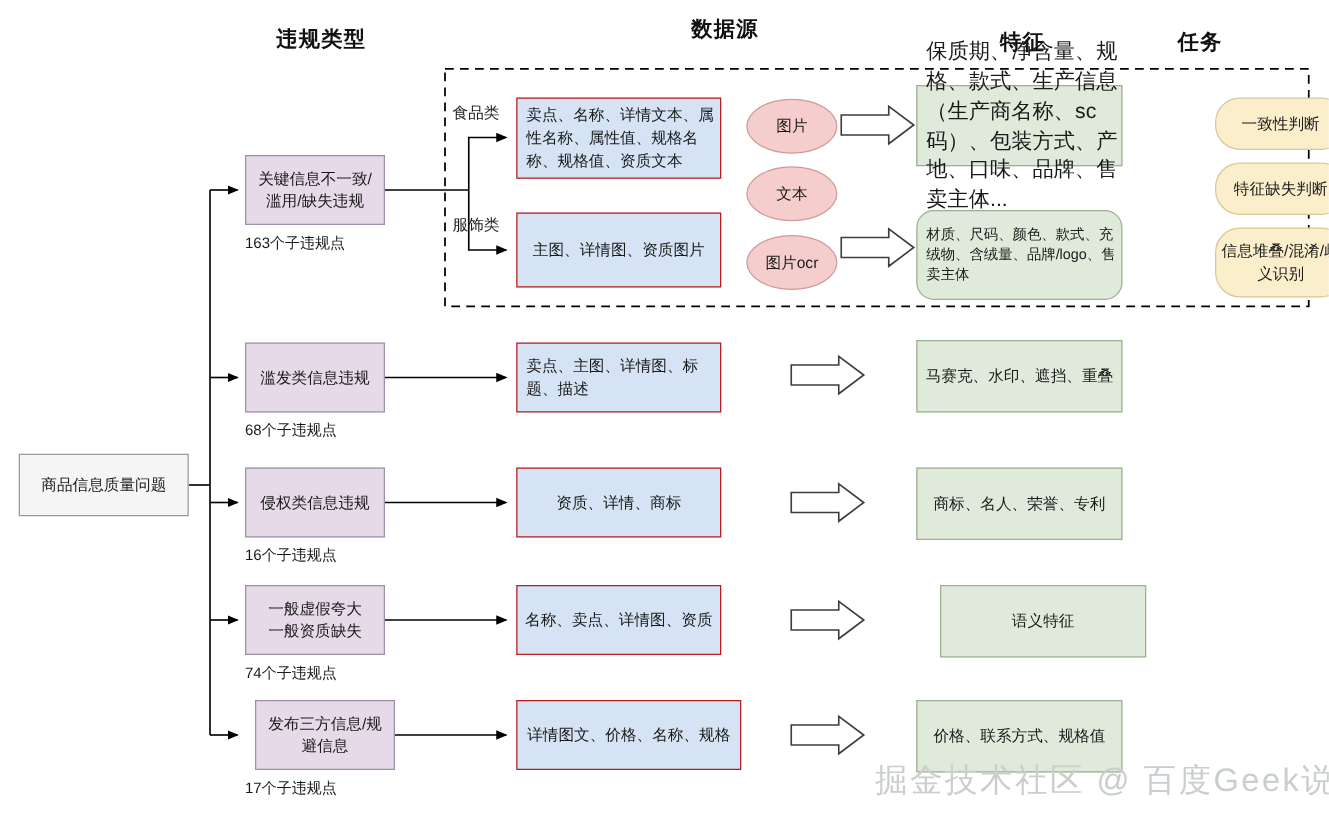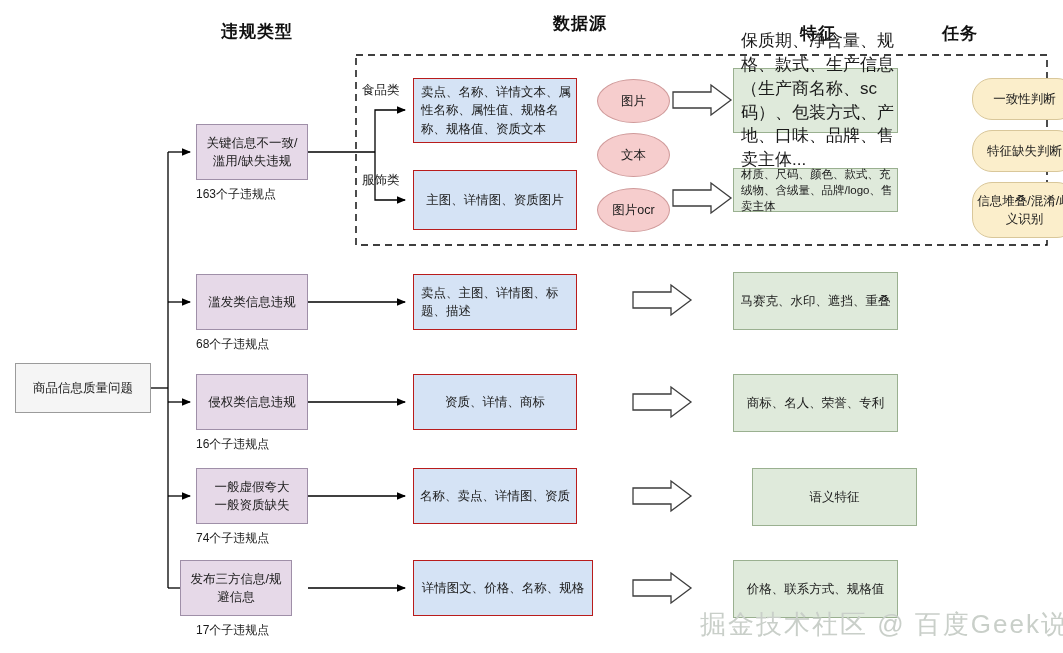--- a/index.html
+++ b/index.html
@@ -109,39 +109,39 @@
   <div class="node viol-node" style="left:196px;top:274px;width:112px;height:56px;padding:0 6px;">滥发类信息违规</div>
   <div class="sub-count" style="left:196px;top:336px;width:112px;">68个子违规点</div>
 
   <div class="node viol-node" style="left:196px;top:374px;width:112px;height:56px;padding:0 6px;">侵权类信息违规</div>
   <div class="sub-count" style="left:196px;top:436px;width:112px;">16个子违规点</div>
 
   <div class="node viol-node" style="left:196px;top:468px;width:112px;height:56px;padding:0 0;white-space:pre-line;">一般虚假夸大
 一般资质缺失</div>
   <div class="sub-count" style="left:196px;top:530px;width:112px;">74个子违规点</div>
 
-  <div class="node viol-node" style="left:180px;top:560px;width:112px;height:56px;padding:0 6px;">发布三方信息/规避信息</div>
+  <div class="node viol-node" style="left:204px;top:560px;width:112px;height:56px;padding:0 6px;">发布三方信息/规避信息</div>
   <div class="sub-count" style="left:196px;top:622px;width:112px;">17个子违规点</div>
 
   <div class="edge-label" style="left:362px;top:82px;">食品类</div>
   <div class="edge-label" style="left:362px;top:172px;">服饰类</div>
 
   <div class="node src-node left-align" style="left:413px;top:78px;width:164px;height:65px;">卖点、名称、详情文本、属性名称、属性值、规格名称、规格值、资质文本</div>
   <div class="node src-node" style="left:413px;top:170px;width:164px;height:60px;">主图、详情图、资质图片</div>
   <div class="node src-node left-align" style="left:413px;top:274px;width:164px;height:56px;">卖点、主图、详情图、标题、描述</div>
   <div class="node src-node" style="left:413px;top:374px;width:164px;height:56px;">资质、详情、商标</div>
   <div class="node src-node" style="left:413px;top:468px;width:164px;height:56px;">名称、卖点、详情图、资质</div>
   <div class="node src-node" style="left:413px;top:560px;width:180px;height:56px;">详情图文、价格、名称、规格</div>
 
   <div class="node ellipse-node" style="left:597px;top:79px;width:73px;height:44px;">图片</div>
   <div class="node ellipse-node" style="left:597px;top:133px;width:73px;height:44px;">文本</div>
   <div class="node ellipse-node" style="left:597px;top:188px;width:73px;height:44px;">图片ocr</div>
 
   <div class="node feat-node left-align" style="left:733px;top:68px;width:165px;height:65px;font-size:17px;line-height:1.4;">保质期、净含量、规格、款式、生产信息（生产商名称、sc码）、包装方式、产地、口味、品牌、售卖主体...</div>
-  <div class="node feat-node left-align" style="left:733px;top:168px;width:165px;height:44px;font-size:11.5px;line-height:1.4;">材质、尺码、颜色、款式、充绒物、含绒量、品牌/logo、售卖主体</div>
+  <div class="node feat-node left-align" style="left:733px;top:168px;width:165px;height:72px;font-size:11.5px;line-height:1.4;border-radius:14px;">材质、尺码、颜色、款式、充绒物、含绒量、品牌/logo、售卖主体</div>
   <div class="node feat-node" style="left:733px;top:272px;width:165px;height:58px;">马赛克、水印、遮挡、重叠</div>
   <div class="node feat-node" style="left:733px;top:374px;width:165px;height:58px;">商标、名人、荣誉、专利</div>
   <div class="node feat-node" style="left:752px;top:468px;width:165px;height:58px;">语义特征</div>
   <div class="node feat-node" style="left:733px;top:560px;width:165px;height:58px;">价格、联系方式、规格值</div>
 
   <div class="node task-node" style="left:924px;top:78px;width:105px;height:42px;">一致性判断</div>
   <div class="node task-node" style="left:924px;top:130px;width:105px;height:42px;">特征缺失判断</div>
   <div class="node task-node" style="left:924px;top:182px;width:105px;height:56px;padding:0 4px;">信息堆叠/混淆/歧义识别</div>
 
   <div class="watermark" style="left:700px;top:607px;">掘金技术社区 @ 百度Geek说</div>

